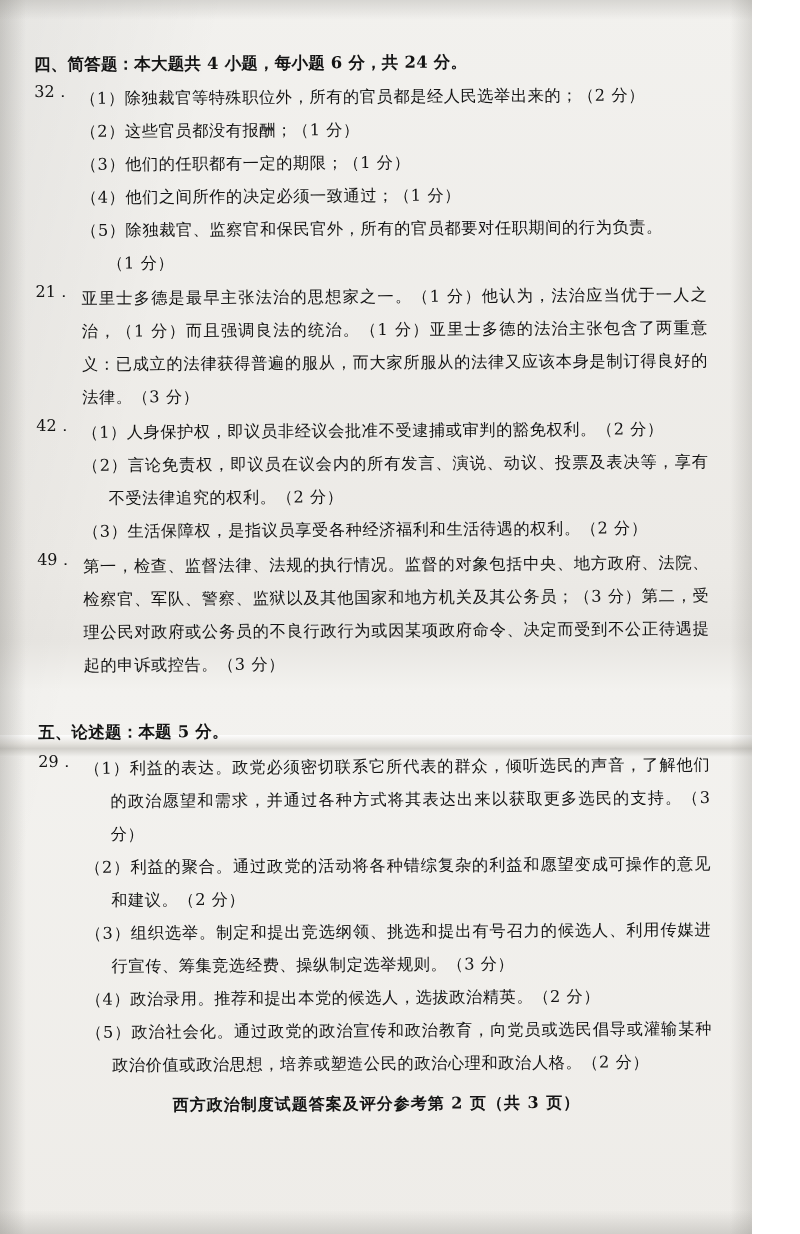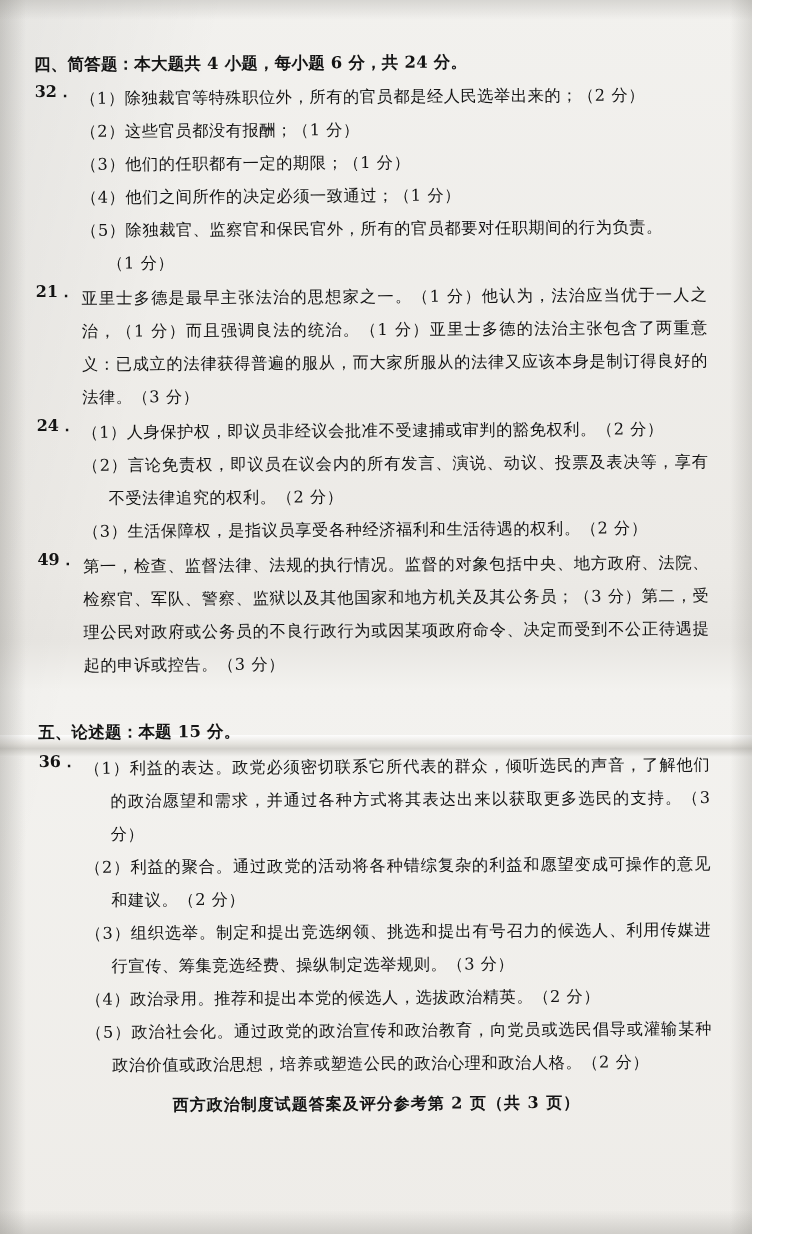--- a/index.html
+++ b/index.html
@@ -83,24 +83,24 @@
     list-style: none;
   }
   .q {
     display: flex;
     align-items: flex-start;
     margin-bottom: 2px;
   }
   .q-num {
     flex: 0 0 auto;
     width: 46px;
-    text-align: center;
+    text-align: left;
     padding-right: 7px;
     font-size: 16px;
-    font-weight: bold;
+    font-weight: normal;
     box-sizing: border-box;
   }
   .q-body {
     flex: 1 1 auto;
     min-width: 0;
   }
   .line {
     font-size: 16.2px;
     line-height: 33px;
     letter-spacing: 0.6px;
@@ -174,46 +174,46 @@
           </li>
 
           <li class="q">
             <div class="q-num">21．</div>
             <div class="q-body">
               <div class="para">亚里士多德是最早主张法治的思想家之一。（1 分）他认为，法治应当优于一人之治，（1 分）而且强调良法的统治。（1 分）亚里士多德的法治主张包含了两重意义：已成立的法律获得普遍的服从，而大家所服从的法律又应该本身是制订得良好的法律。（3 分）</div>
             </div>
           </li>
 
           <li class="q">
-            <div class="q-num">24．</div>
+            <div class="q-num">42．</div>
             <div class="q-body">
               <div class="para hang">（1）人身保护权，即议员非经议会批准不受逮捕或审判的豁免权利。（2 分）</div>
               <div class="para hang">（2）言论免责权，即议员在议会内的所有发言、演说、动议、投票及表决等，享有不受法律追究的权利。（2 分）</div>
               <div class="para hang">（3）生活保障权，是指议员享受各种经济福利和生活待遇的权利。（2 分）</div>
             </div>
           </li>
 
           <li class="q">
             <div class="q-num">49．</div>
             <div class="q-body">
               <div class="para">第一，检查、监督法律、法规的执行情况。监督的对象包括中央、地方政府、法院、检察官、军队、警察、监狱以及其他国家和地方机关及其公务员；（3 分）第二，受理公民对政府或公务员的不良行政行为或因某项政府命令、决定而受到不公正待遇提起的申诉或控告。（3 分）</div>
             </div>
           </li>
 
         </ul>
       </div>
 
       <div class="section-two">
         <div class="section-head">
-          <span class="head-label">五、论述题：</span><span class="head-text">本题 15 分。</span>
+          <span class="head-label">五、论述题：</span><span class="head-text">本题 5 分。</span>
         </div>
 
         <ul class="qlist">
           <li class="q">
-            <div class="q-num">36．</div>
+            <div class="q-num">29．</div>
             <div class="q-body">
               <div class="para hang">（1）利益的表达。政党必须密切联系它所代表的群众，倾听选民的声音，了解他们的政治愿望和需求，并通过各种方式将其表达出来以获取更多选民的支持。（3 分）</div>
               <div class="para hang">（2）利益的聚合。通过政党的活动将各种错综复杂的利益和愿望变成可操作的意见和建议。（2 分）</div>
               <div class="para hang">（3）组织选举。制定和提出竞选纲领、挑选和提出有号召力的候选人、利用传媒进行宣传、筹集竞选经费、操纵制定选举规则。（3 分）</div>
               <div class="para hang">（4）政治录用。推荐和提出本党的候选人，选拔政治精英。（2 分）</div>
               <div class="para hang">（5）政治社会化。通过政党的政治宣传和政治教育，向党员或选民倡导或灌输某种政治价值或政治思想，培养或塑造公民的政治心理和政治人格。（2 分）</div>
             </div>
           </li>
         </ul>
 

